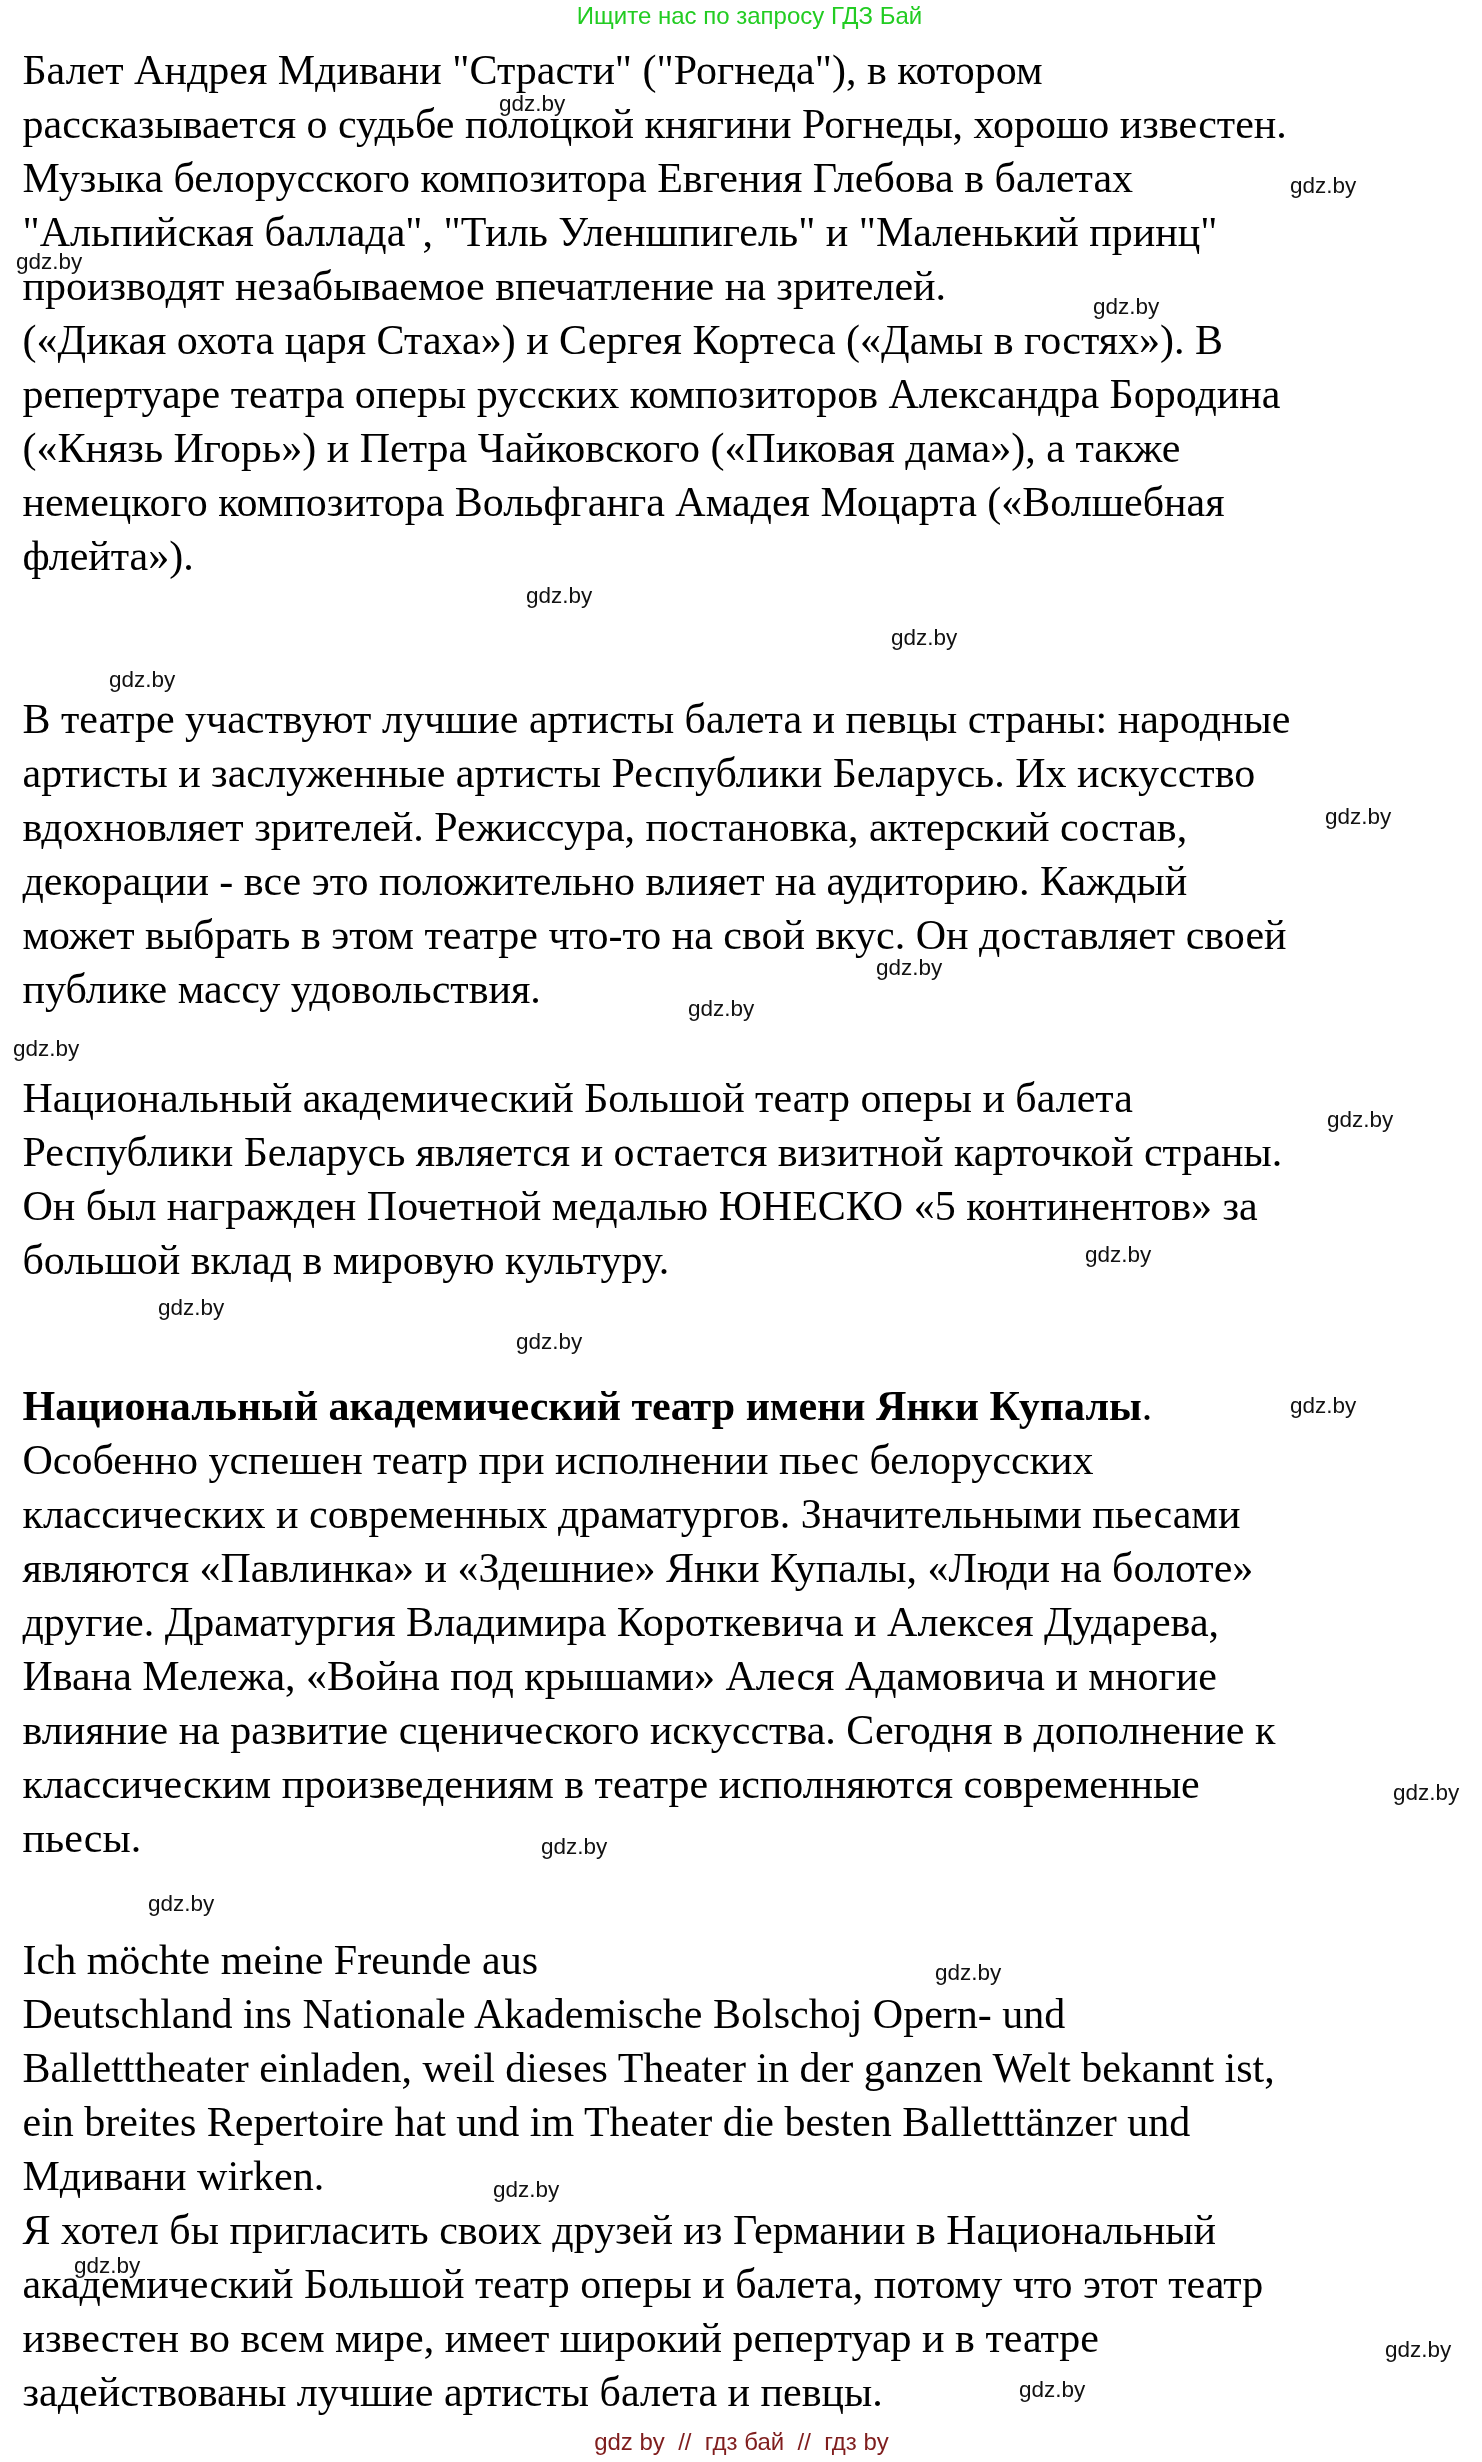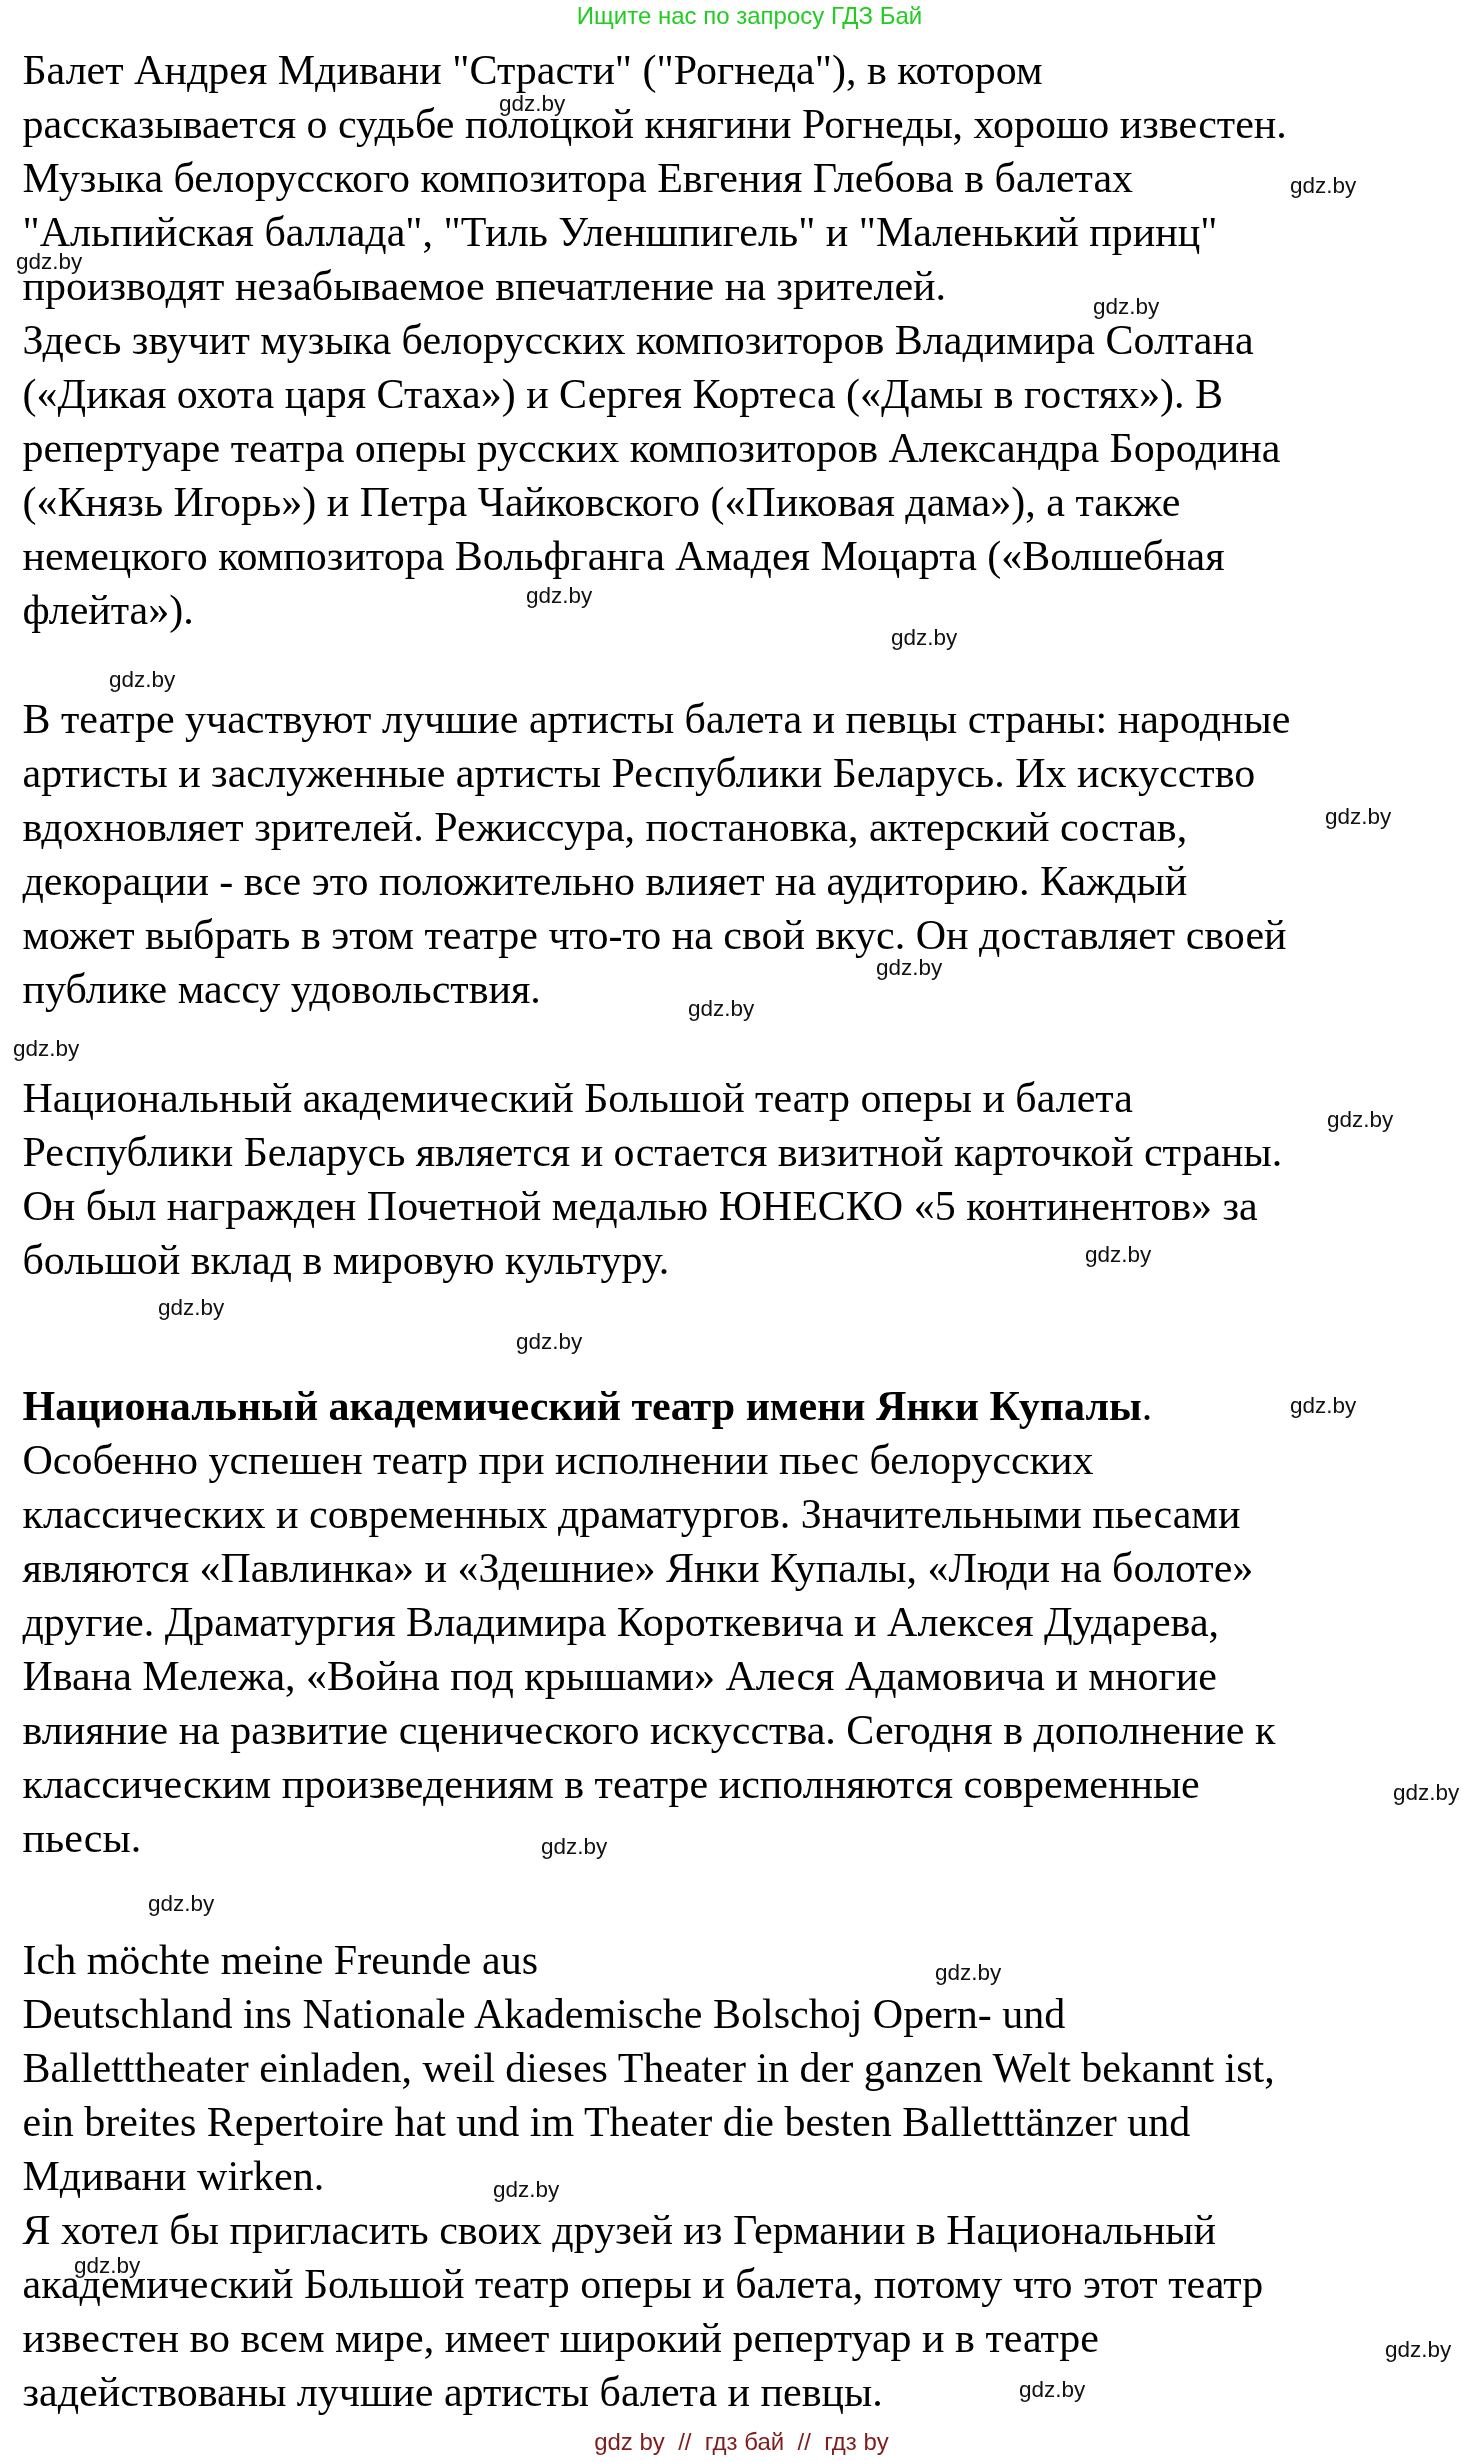--- a/index.html
+++ b/index.html
@@ -31,21 +31,20 @@
 <body>
 
 <div class="banner">Ищите нас по запросу ГДЗ Бай</div>
 
 <div class="block" style="top:43px;">
   <span class="line">Балет Андрея Мдивани "Страсти" ("Рогнеда"), в котором</span>
   <span class="line">рассказывается о судьбе полоцкой княгини Рогнеды, хорошо известен.</span>
   <span class="line">Музыка белорусского композитора Евгения Глебова в балетах</span>
   <span class="line">"Альпийская баллада", "Тиль Уленшпигель" и "Маленький принц"</span>
   <span class="line">производят незабываемое впечатление на зрителей.</span>
-  <span class="line">Здесь звучит музыка белорусских композиторов Владимира Солтана</span>
   <span class="line">(«Дикая охота царя Стаха») и Сергея Кортеса («Дамы в гостях»). В</span>
   <span class="line">репертуаре театра оперы русских композиторов Александра Бородина</span>
   <span class="line">(«Князь Игорь») и Петра Чайковского («Пиковая дама»), а также</span>
   <span class="line">немецкого композитора Вольфганга Амадея Моцарта («Волшебная</span>
   <span class="line">флейта»).</span>
 </div>
 
 <div class="block" style="top:692px;">
   <span class="line">В театре участвуют лучшие артисты балета и певцы страны: народные</span>
   <span class="line">артисты и заслуженные артисты Республики Беларусь. Их искусство</span>

